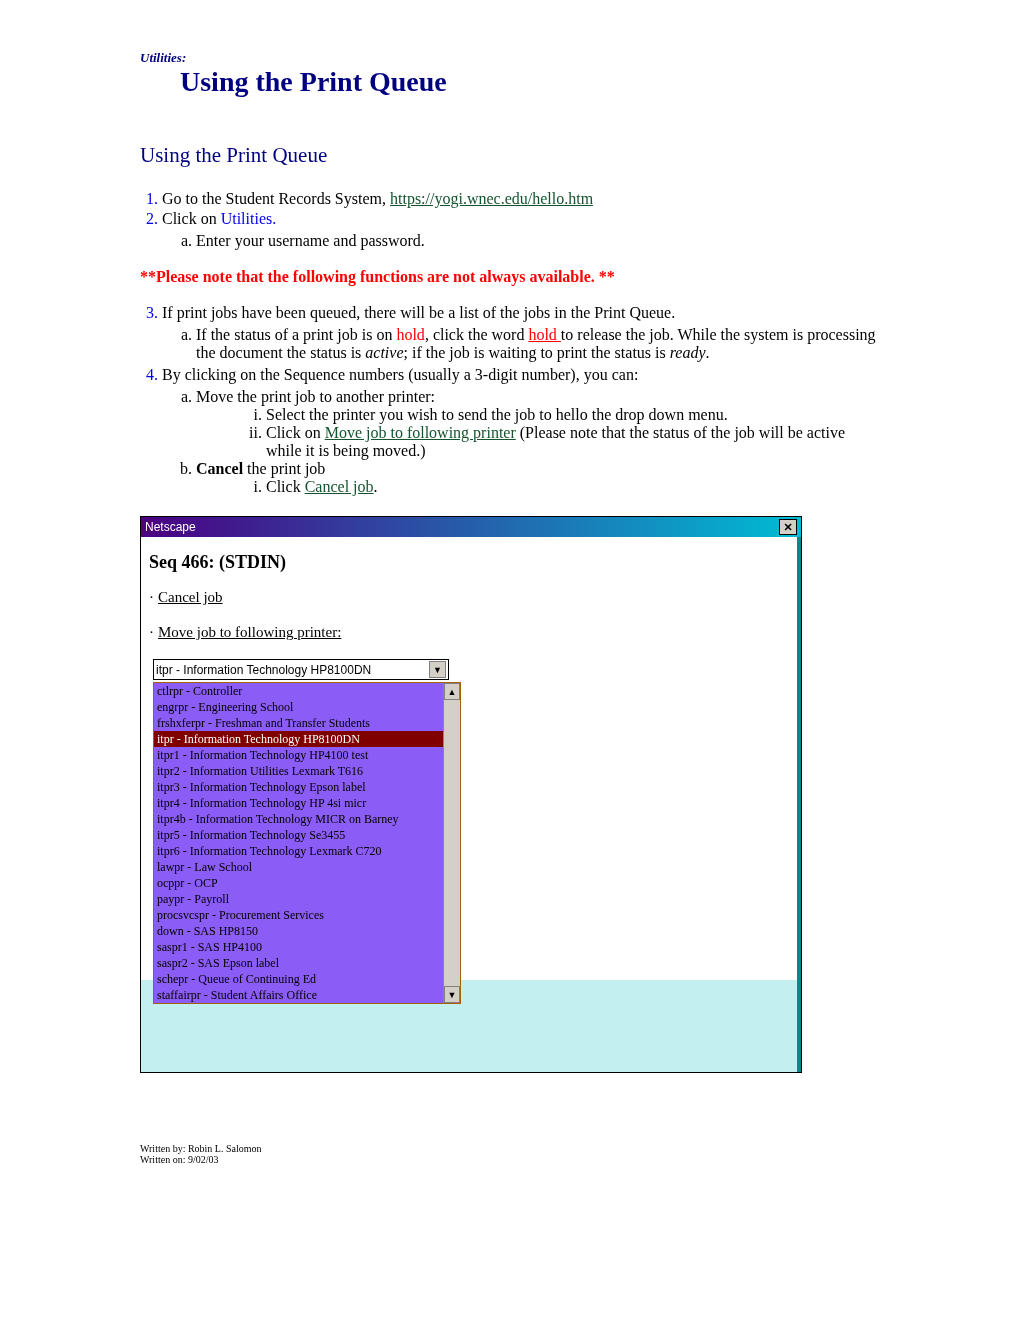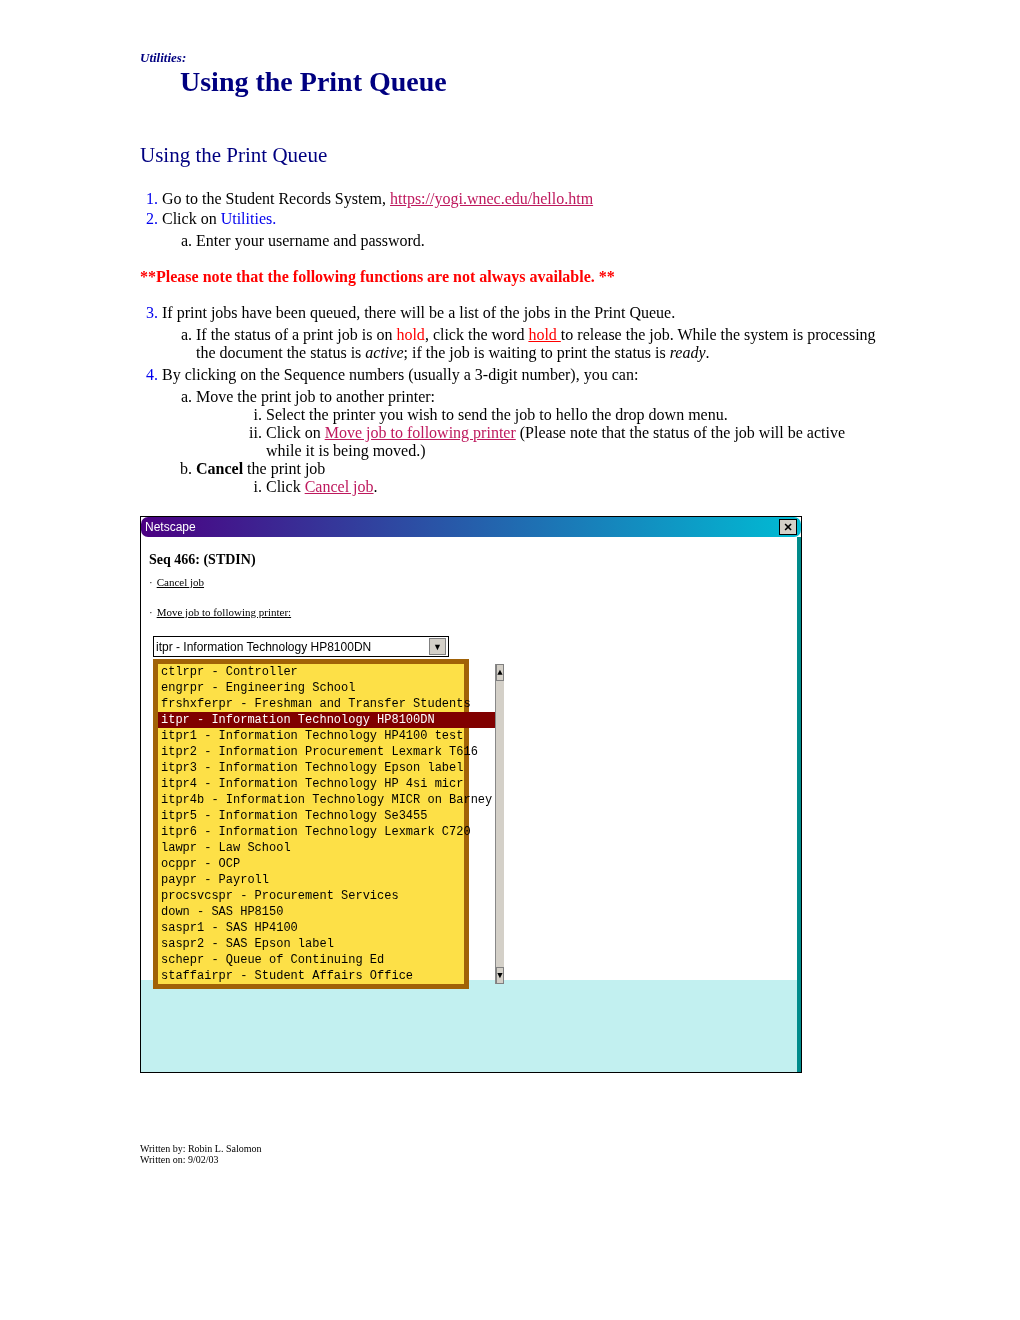--- a/index.html
+++ b/index.html
@@ -49,21 +49,21 @@
     }
     ol.roman {
       list-style-type: lower-roman;
       padding-left: 70px;
       margin: 0;
     }
     ol.roman > li::marker {
       color: #000;
     }
     a.link {
-      color: #be185d;
+      color: #14532d;
       text-decoration: underline;
     }
     .blue {
       color: #0000ee;
     }
     .red {
       color: #ff0000;
     }
     .red-link {
       color: #ff0000;
@@ -89,21 +89,20 @@
     }
     .titlebar {
       background: linear-gradient(to right, #4b0082, #00bcd4);
       color: #fff;
       font-family: Tahoma, Arial, sans-serif;
       font-size: 12px;
       padding: 2px 4px;
       display: flex;
       justify-content: space-between;
       align-items: center;
-      border-radius: 7px;
     }
     .close-box {
       width: 16px;
       height: 14px;
       background: #d4d0c8;
       border: 1px solid #000;
       font-family: Arial, sans-serif;
       font-size: 11px;
       font-weight: bold;
       color: #000;
@@ -113,27 +112,27 @@
       line-height: 1;
     }
     .app-body {
       padding: 15px 8px 8px 8px;
       min-height: 420px;
       position: relative;
       overflow: visible;
     }
     .seq {
       font-family: Georgia, "Times New Roman", serif;
-      font-size: 14px;
-      font-weight: bold;
-      margin-bottom: 8px;
+      font-size: 18px;
+      font-weight: bold;
+      margin-bottom: 16px;
     }
     .dot-link {
       font-family: Georgia, "Times New Roman", serif;
-      font-size: 11px;
+      font-size: 15px;
       margin: 4px 0 18px 0;
     }
     .dot-link .bullet {
       margin-right: 4px;
     }
     .dot-link a {
       color: #000;
       text-decoration: underline;
     }
     .combo {
@@ -154,24 +153,24 @@
       height: 15px;
       background: #d4d0c8;
       border: 1px solid #808080;
       display: flex;
       align-items: center;
       justify-content: center;
       font-size: 9px;
     }
     .listbox {
       width: 306px;
-      border: 5px solid #a16207;
-      font-family: Liberation Mono, monospace;
+      border: 1px solid #a16207;
+      font-family: Liberation Serif, serif;
       font-size: 12px;
-      background: #fde047;
+      background: #8b5cf6;
       position: absolute;
       left: 12px;
     }
     .listbox-inner {
       display: flex;
     }
     .listbox-items {
       flex: 1;
     }
     .listbox .item {
@@ -292,21 +291,21 @@
         <div class="combo-btn">▼</div>
       </div>
       <div class="listbox">
         <div class="listbox-inner">
           <div class="listbox-items" id="listbox-items">
               <div class="item">ctlrpr - Controller</div>
               <div class="item">engrpr - Engineering School</div>
               <div class="item">frshxferpr - Freshman and Transfer Students</div>
               <div class="item selected">itpr - Information Technology HP8100DN</div>
               <div class="item">itpr1 - Information Technology HP4100 test</div>
-              <div class="item">itpr2 - Information Procurement Lexmark T616</div>
+              <div class="item">itpr2 - Information Utilities Lexmark T616</div>
               <div class="item">itpr3 - Information Technology Epson label</div>
               <div class="item">itpr4 - Information Technology HP 4si micr</div>
               <div class="item">itpr4b - Information Technology MICR on Barney</div>
               <div class="item">itpr5 - Information Technology Se3455</div>
               <div class="item">itpr6 - Information Technology Lexmark C720</div>
               <div class="item">lawpr - Law School</div>
               <div class="item">ocppr - OCP</div>
               <div class="item">paypr - Payroll</div>
               <div class="item">procsvcspr - Procurement Services</div>
               <div class="item">down - SAS HP8150</div>

